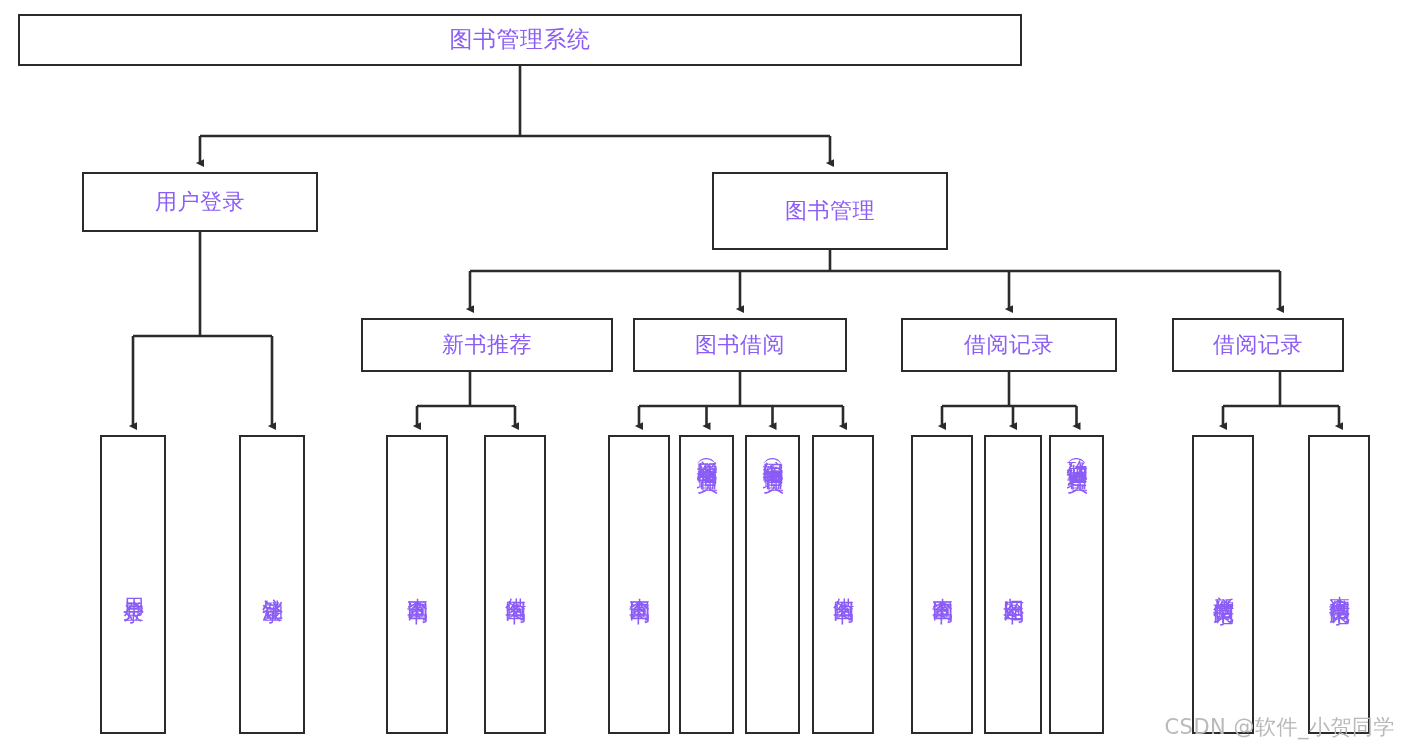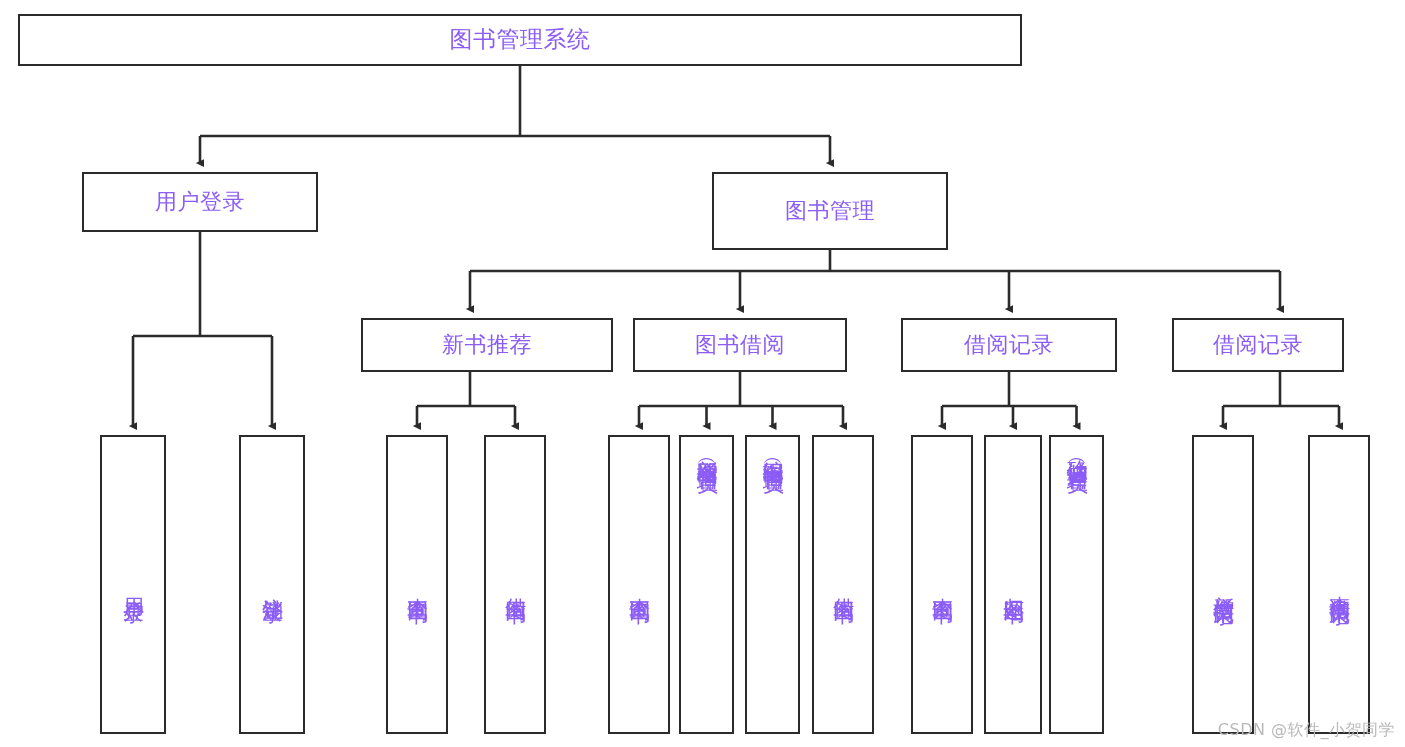--- a/index.html
+++ b/index.html
@@ -60,21 +60,21 @@
     font-size: 21px;
     line-height: 1.32;
     letter-spacing: 2px;
     white-space: nowrap;
   }
   #watermark {
     position: absolute;
     right: 10px;
     bottom: 6px;
     color: #b9b9b9;
-    font-size: 16px;
+    font-size: 21px;
     letter-spacing: 0.5px;
     z-index: 6;
     white-space: nowrap;
   }
 </style>
 </head>
 <body>
 
 <div id="diagram-root">
 

